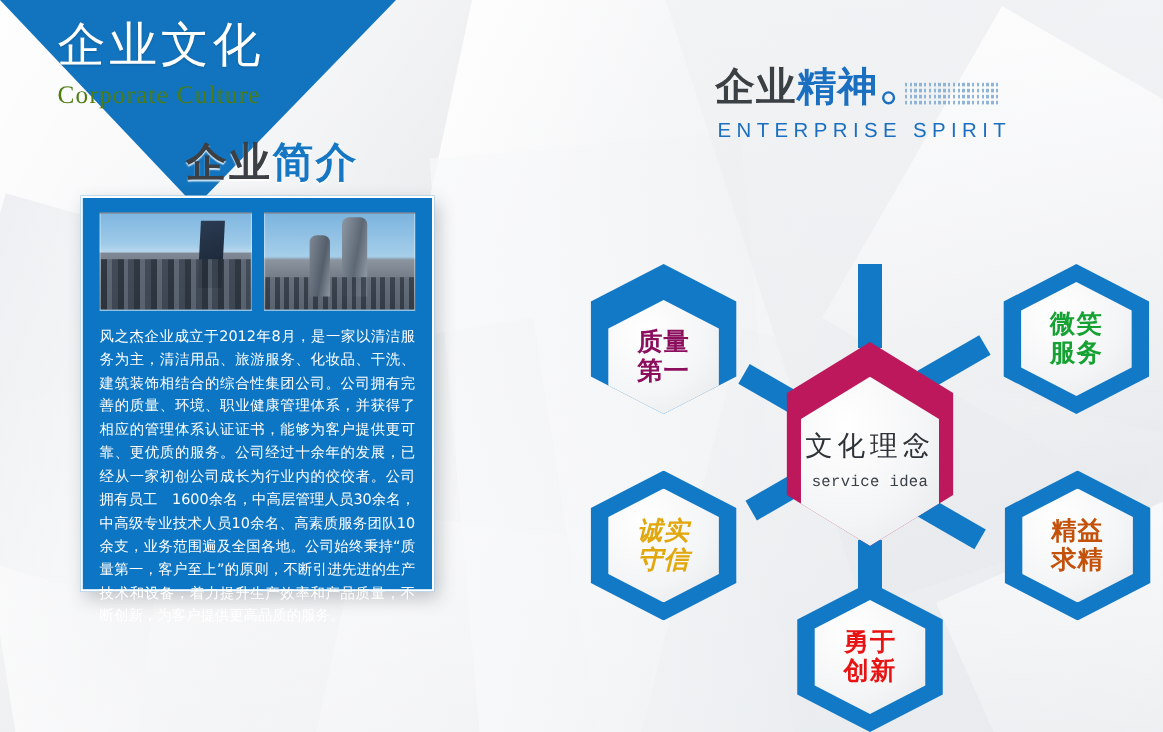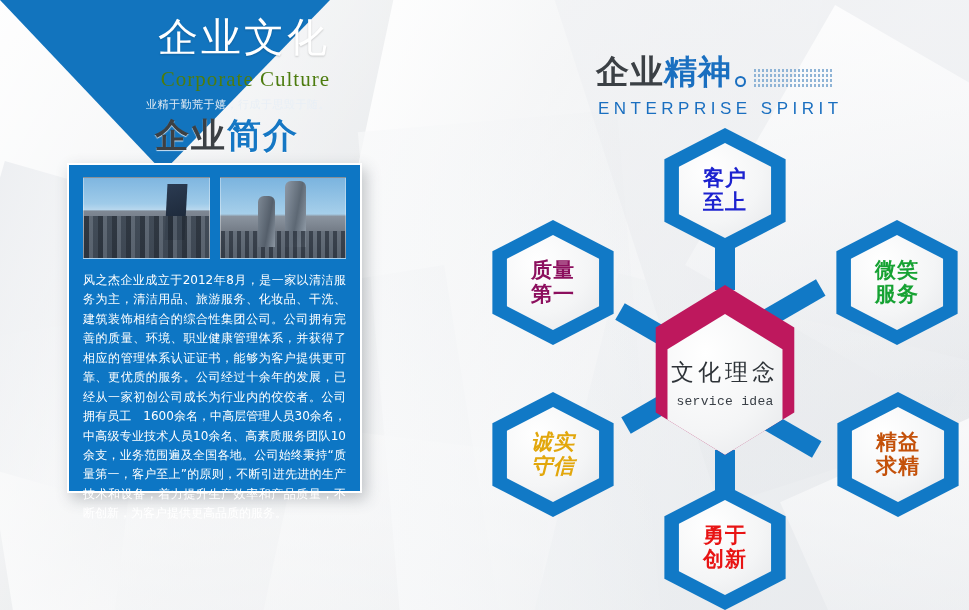--- a/index.html
+++ b/index.html
@@ -43,21 +43,21 @@
       transform:rotate(-24deg);}
   .f10{left:-40px;top:180px;width:180px;height:300px;
       background:linear-gradient(95deg,rgba(236,238,241,.9),rgba(255,255,255,.2));
       transform:rotate(16deg);}
   .banner-poly{
     position:absolute;left:0;top:0;width:330px;height:172px;
     background:#1274be;
     clip-path:polygon(0 0, 330px 0, 163px 172px);
     z-index:2;
   }
-  .banner-text{position:absolute;left:0;top:0;width:330px;z-index:4;text-align:right;}
+  .banner-text{position:absolute;left:0;top:0;width:330px;z-index:4;text-align:left;padding-left:24px;}
   .cc-cn{
     font-family:"DejaVu Sans","Liberation Sans",sans-serif;
     font-size:40px;letter-spacing:3px;color:#ffffff;font-weight:400;
     margin:10px 0 0 0;padding-left:24px;
     text-shadow:0 1px 2px rgba(0,0,0,.18);
   }
   .cc-en{
     font-family:"Liberation Serif","DejaVu Serif",serif;
     font-size:21px;color:#4d7c0f;letter-spacing:1px;margin-top:2px;padding-left:24px;
   }
@@ -178,21 +178,20 @@
   <div class="facet f6"></div>
   <div class="facet f7"></div>
   <div class="facet f8"></div>
   <div class="facet f9"></div>
   <div class="facet f10"></div>
 
   <div class="banner-poly"></div>
   <div class="banner-text">
     <div class="cc-cn">企业文化</div>
     <div class="cc-en">Corporate Culture</div>
-    <div class="cc-sub">业精于勤荒于嬉，行成于思毁于随。</div>
   </div>
 
   <div class="intro-heading">
     <span class="ih-dark">企业</span><span class="ih-blue">简介</span>
   </div>
 
   <div class="card">
     <div class="card-photos">
       <div class="photo photoA"></div>
       <div class="photo photoB">
@@ -219,28 +218,20 @@
 
   <div class="hexwrap">
 
     <div class="conn" style="left:225px;top:100px;width:20px;height:70px;"></div>
     <div class="conn" style="left:130px;top:182px;width:84px;height:19px;transform:rotate(30deg);transform-origin:left center;"></div>
     <div class="conn" style="left:258px;top:200px;width:84px;height:19px;transform:rotate(-30deg);transform-origin:left center;"></div>
     <div class="conn" style="left:136px;top:296px;width:84px;height:19px;transform:rotate(-30deg);transform-origin:left center;"></div>
     <div class="conn" style="left:254px;top:278px;width:84px;height:19px;transform:rotate(30deg);transform-origin:left center;"></div>
     <div class="conn" style="left:225px;top:330px;width:20px;height:70px;"></div>
 
-    <div class="hex" style="left:165px;top:8px;width:140px;height:125px;">
-      <div class="hex-in">
-        <div class="hex-label" style="color:#1c22cf;">
-          <span>客户</span>
-          <span>至上</span>
-        </div>
-      </div>
-    </div>
 
     <div class="hex" style="left:337px;top:100px;width:140px;height:125px;">
       <div class="hex-in">
         <div class="hex-label" style="color:#16a233;">
           <span>微笑</span>
           <span>服务</span>
         </div>
       </div>
     </div>
 
@@ -264,21 +255,21 @@
 
     <div class="hex" style="left:-7px;top:272px;width:140px;height:125px;">
       <div class="hex-in">
         <div class="hex-label" style="color:#e2a70c;font-style:italic;">
           <span>诚实</span>
           <span>守信</span>
         </div>
       </div>
     </div>
 
-    <div class="hex" style="left:-7px;top:100px;width:140px;height:125px;">
+    <div class="hex" style="left:-7px;top:100px;width:140px;height:125px;align-items:flex-end;">
       <div class="hex-in">
         <div class="hex-label" style="color:#8c0f5e;">
           <span>质量</span>
           <span>第一</span>
         </div>
       </div>
     </div>
 
     <div class="hex-center" style="left:155px;top:165px;width:160px;height:170px;">
       <div class="hex-in">

